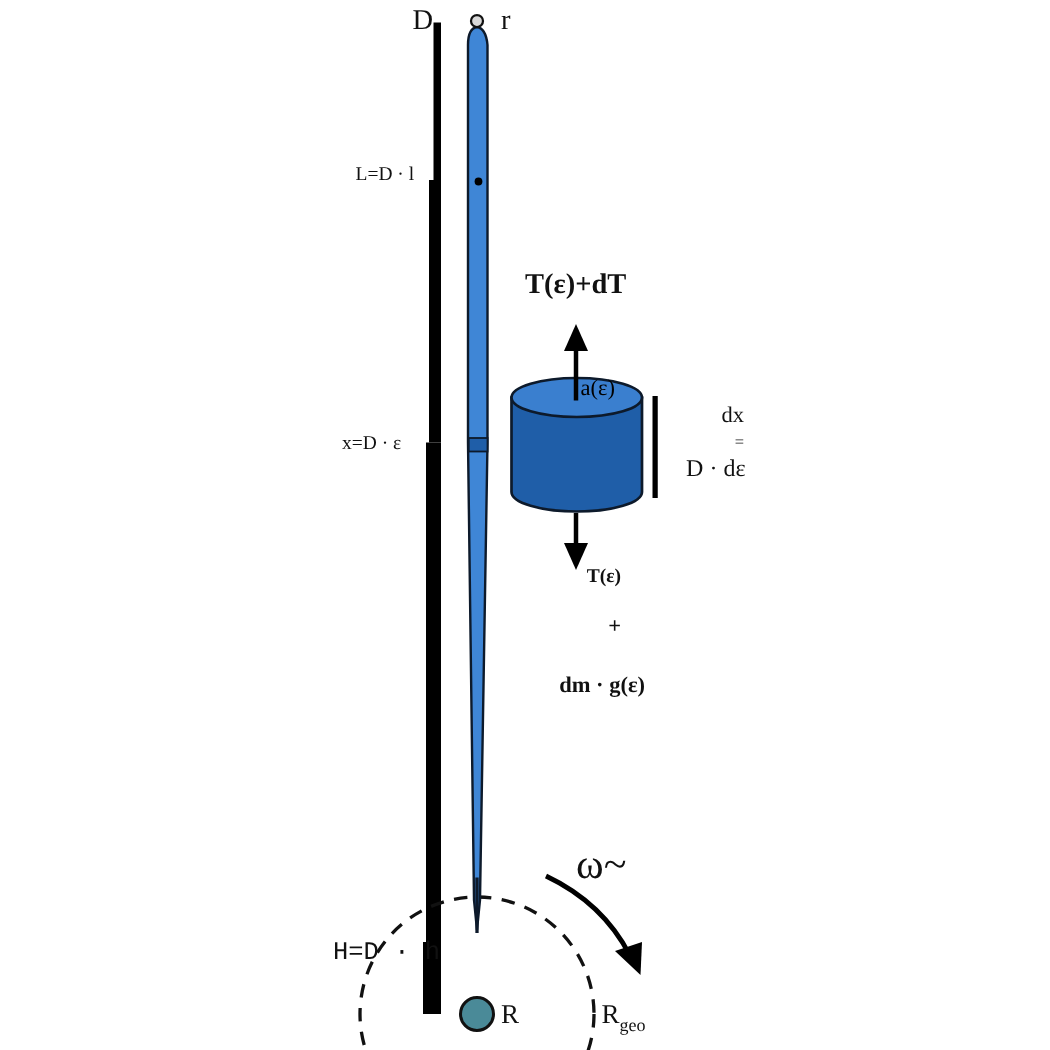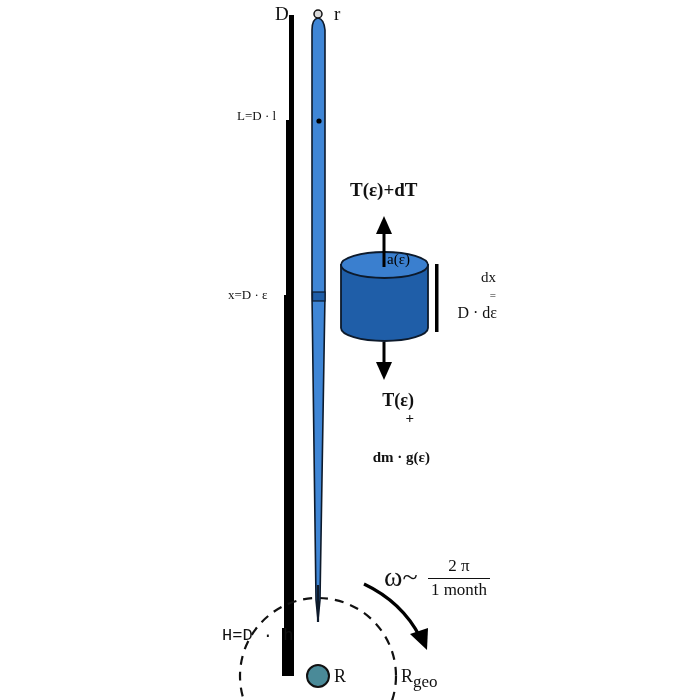--- a/index.html
+++ b/index.html
@@ -1,21 +1,21 @@
 <!DOCTYPE html>
 <html><head>
 <meta charset="utf-8">
 <style>
   html, body { margin:0; padding:0; background:#ffffff; }
   #canvas { position:relative; width:700px; height:700px; overflow:hidden; background:#ffffff; }
   svg { position:absolute; left:0; top:0; }
   .lbl { position:absolute; font-family:"Liberation Serif", "DejaVu Serif", serif; color:#111; white-space:nowrap; line-height:1; }
   .bold { font-weight:bold; }
   .center { text-align:right; }
-  .sub { font-size:17px; vertical-align:-5px;margin-top:16px; }
+  .sub { font-size:12px; vertical-align:-5px;margin-top:16px; }
   .frac { position:absolute; font-family:"Liberation Serif", serif; color:#111; text-align:center; }
   .frac .num { display:block; font-size:17px; padding-bottom:2px; border-bottom:1.5px solid #111; }
   .frac .den { display:block; font-size:17px; padding-top:1px; }
 </style>
 </head>
 <body>
 
 <div id="canvas">
   <svg width="700" height="700" viewBox="0 0 700 700">
 
@@ -68,28 +68,24 @@
 
   <div class="lbl" style="left:334px; top:4px; font-size:19px;">r</div>
 
   <div class="lbl bold" style="left:350px; top:180px; font-size:19px;">T(ε)+dT</div>
   <div class="lbl" style="left:387px; top:252px; font-size:15px; color:#000000;">a(ε)</div>
 
   <div class="lbl center" style="left:446px; top:270px; width:50px; font-size:15px;">dx</div>
   <div class="lbl center" style="left:446px; top:290px; width:50px; font-size:11px;">=</div>
   <div class="lbl center" style="left:420px; top:305px; width:62px; font-size:16px;margin-left:15px;">D · dε</div>
 
-  <div class="lbl bold center" style="left:354px; top:391px; width:60px; font-size:18px;">T(ε)</div>
+  <div class="lbl bold center" style="left:354px; top:377px; width:60px; font-size:13px;">T(ε)</div>
   <div class="lbl bold center" style="left:354px; top:411px; width:60px; font-size:15px;">+</div>
   <div class="lbl bold center" style="left:340px; top:450px; width:90px; font-size:15px;">dm · g(ε)</div>
 
   <div class="lbl" style="left:384px; top:563px; font-size:28px;">ω~</div>
-  <div class="frac" style="left:428px; top:556px; width:62px;">
-    <span class="num">2 π</span>
-    <span class="den">1 month</span>
-  </div>
 
   <div class="lbl" style="left:334px; top:667px; font-size:18px;">R</div>
 
   <div class="lbl" style="left:401px; top:667px; font-size:18px;">
     <span>R</span><span class="sub">geo</span>
   </div>
 </div>
 
 </body></html>

